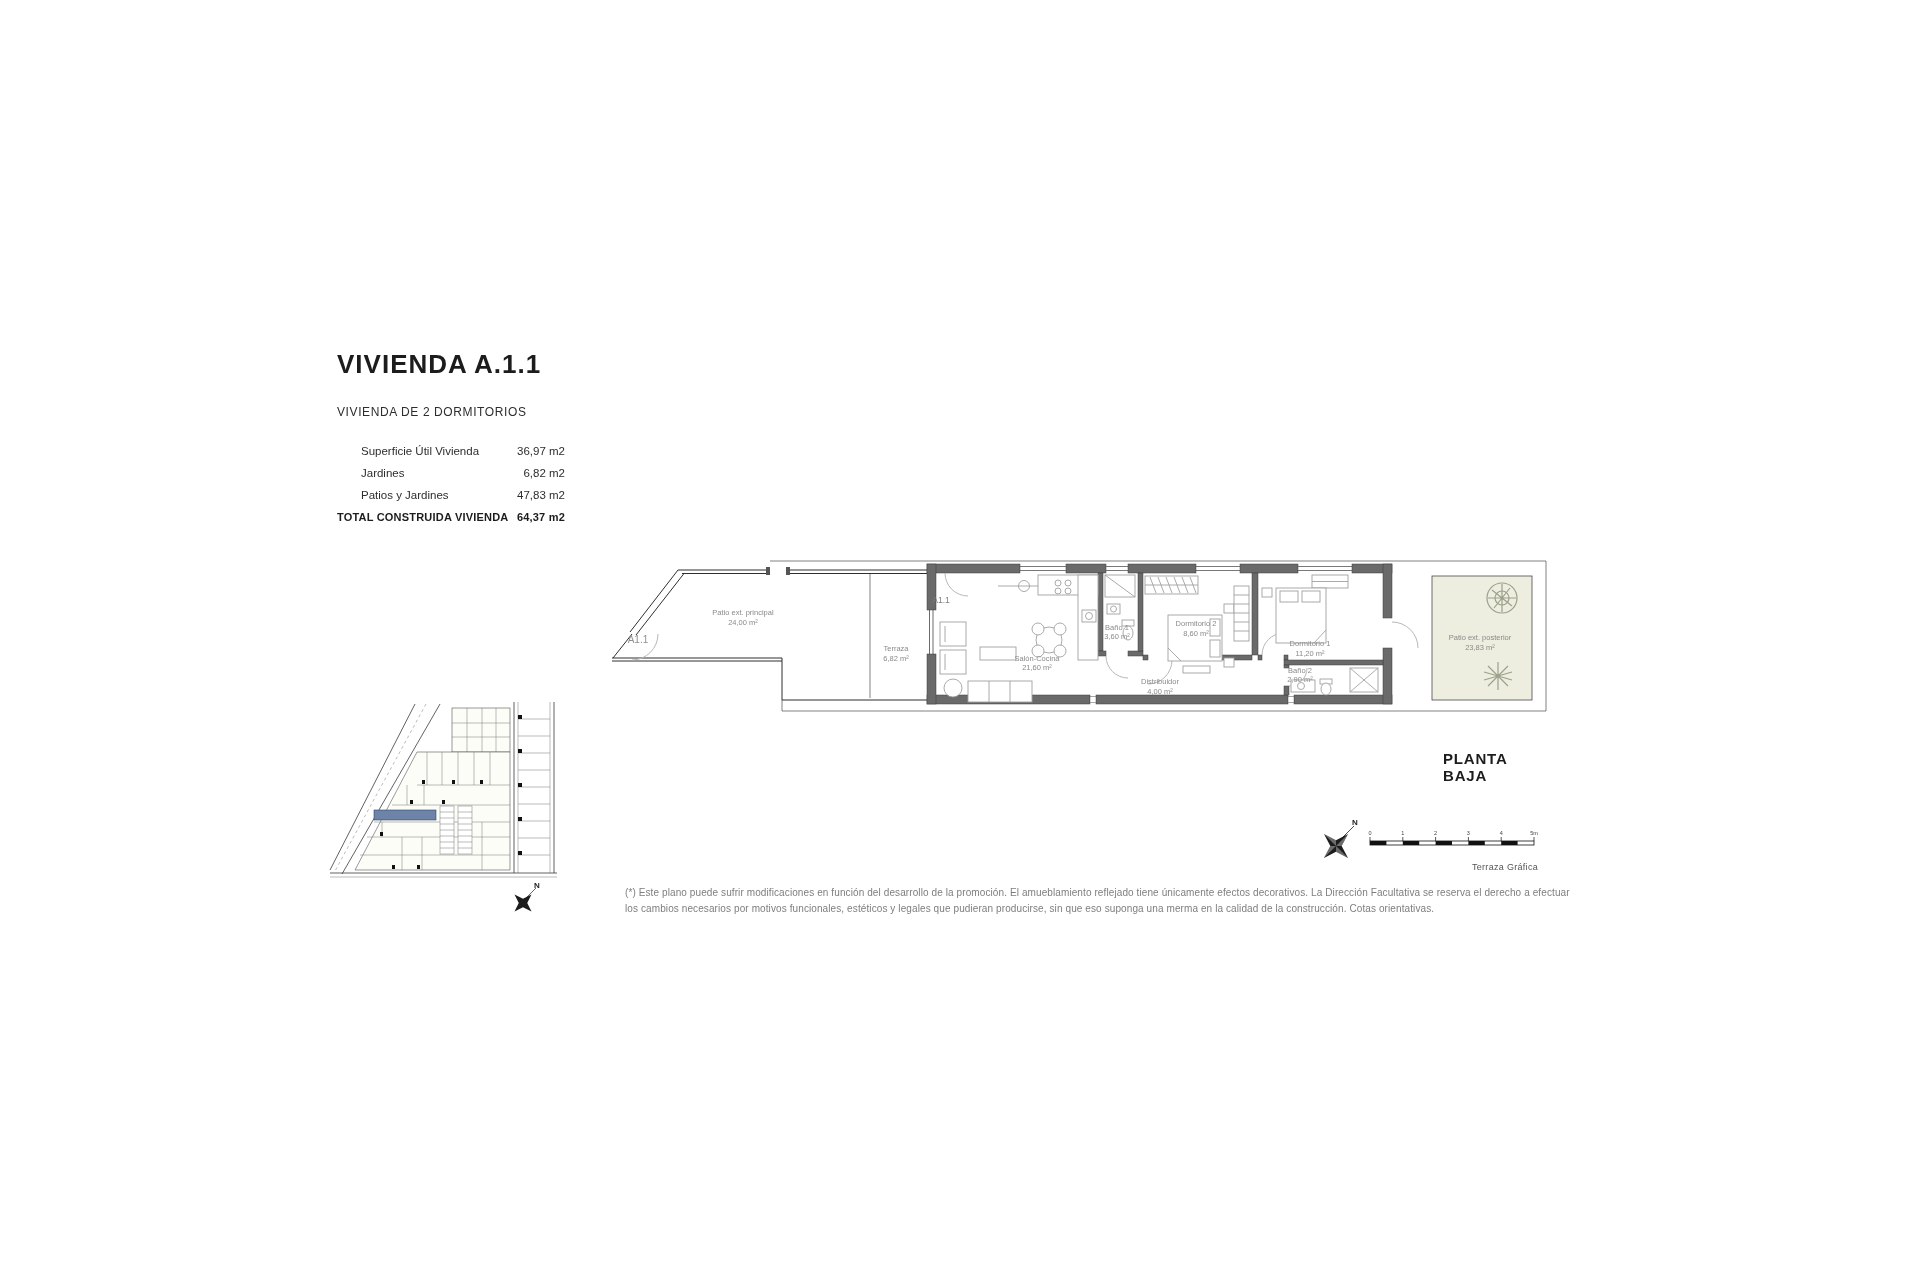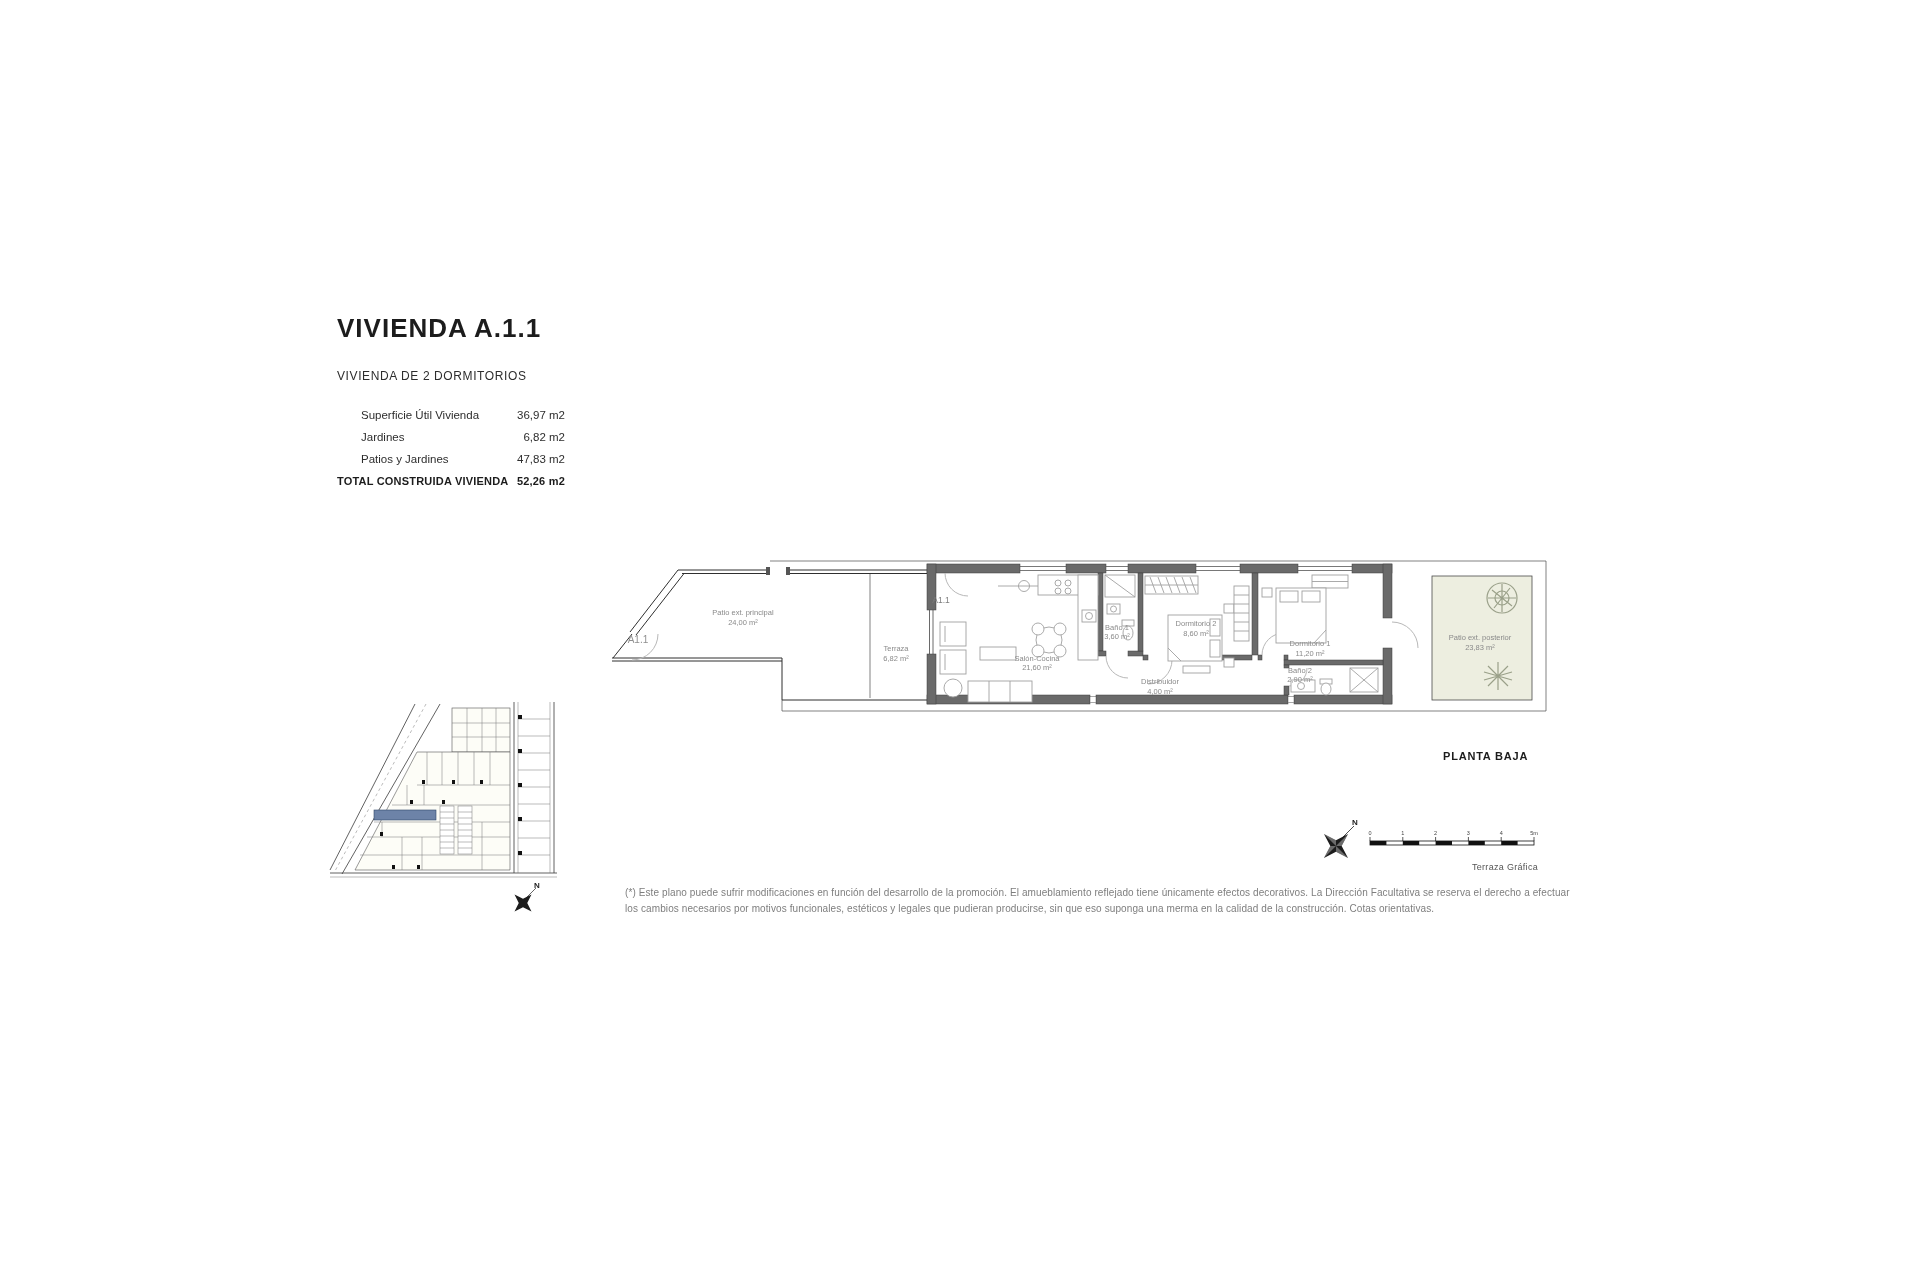--- a/index.html
+++ b/index.html
@@ -1,41 +1,41 @@
 <!DOCTYPE html>
 <html><head>
 <meta charset="utf-8">
 <style>
   * { margin:0; padding:0; box-sizing:border-box; }
   body { background:#e8e8e8; font-family:"Liberation Sans", sans-serif; }
   #page { position:relative; width:1920px; height:1280px; background:#ffffff; overflow:hidden; }
 
   
   #title-block { position:absolute; left:337px; top:313px; width:240px; color:#1f1f1f; }
-  .tb-title { font-size:26px; font-weight:bold; letter-spacing:1px; color:#1c1c1c; }
+  .tb-title { font-size:26px; font-weight:bold; letter-spacing:1px; color:#1c1c1c;margin-top:36px; }
   .tb-subtitle { margin-top:25px; font-size:12px; letter-spacing:0.6px; color:#2d2d2d; }
   .tb-table { margin-top:21px; width:228px; }
   .tb-row { display:flex; justify-content:space-between; font-size:11.5px; color:#2d2d2d; line-height:22px;margin-left:24px; }
   .tb-total { display:flex; justify-content:space-between; font-size:11px; font-weight:bold; color:#1c1c1c; margin-top:5px; letter-spacing:0.2px; }
 
   
   #plan-wrap { position:absolute; left:600px; top:548px; width:950px; height:184px; }
   svg text { font-family:"Liberation Sans", sans-serif; }
   .plan-label { font-size:7.5px; fill:#8a8a8a; text-anchor:middle; }
   .unit-label { font-size:10px; fill:#8f8f8f; text-anchor:middle; }
   .unit-label-sm { font-size:8.5px; fill:#7d7d7d; text-anchor:middle; }
   .wall { fill:#6a6a6a; stroke:#3c3c3c; stroke-width:0.5; }
   .thin { stroke:#2f2f2f; stroke-width:1; fill:none; }
   .thin2 { stroke:#4a4a4a; stroke-width:0.7; fill:none; }
   .furn { stroke:#a0a0a0; stroke-width:0.9; fill:#ffffff; }
   .furnl { stroke:#a0a0a0; stroke-width:0.9; fill:none; }
   .door { stroke:#b8b8b8; stroke-width:1; fill:none; }
   .veg { stroke:#9aa089; stroke-width:1.2; fill:none; }
 
-  #planta-baja { position:absolute; left:1443px; top:750px; width:110px; font-size:11px; font-weight:bold; letter-spacing:0.8px; color:#1c1c1c; }
+  #planta-baja { position:absolute; left:1443px; top:750px; width:110px; font-size:15px; font-weight:bold; letter-spacing:0.8px; color:#1c1c1c; }
 
   
   #compass { position:absolute; left:1308px; top:816px; }
   #scalebar { position:absolute; left:1366px; top:828px; }
   #escala { position:absolute; left:1448px; top:862px; width:90px; text-align:right; font-size:9px; color:#555; letter-spacing:0.3px; }
   .tick-label { font-size:5.5px; fill:#444; text-anchor:middle; }
   .compass-n { font-size:8px; fill:#222; font-weight:bold; }
 
   
   #keyplan { position:absolute; left:322px; top:700px; }
@@ -62,21 +62,21 @@
       <div class="tb-row">
         <span>Jardines</span>
         <span>6,82 m2</span>
       </div>
       <div class="tb-row">
         <span>Patios y Jardines</span>
         <span>47,83 m2</span>
       </div>
       <div class="tb-total">
         <span>TOTAL CONSTRUIDA VIVIENDA</span>
-        <span>52,26 m2</span>
+        <span>64,37 m2</span>
       </div>
     </div>
   </div>
 
   <div id="plan-wrap">
     <svg width="950" height="184" viewBox="0 0 950 184">
 
       <line class="thin2" x1="170" y1="13" x2="946" y2="13"></line>
       <line class="thin2" x1="182" y1="163" x2="946" y2="163"></line>
       <line class="thin2" x1="946" y1="13" x2="946" y2="163"></line>

